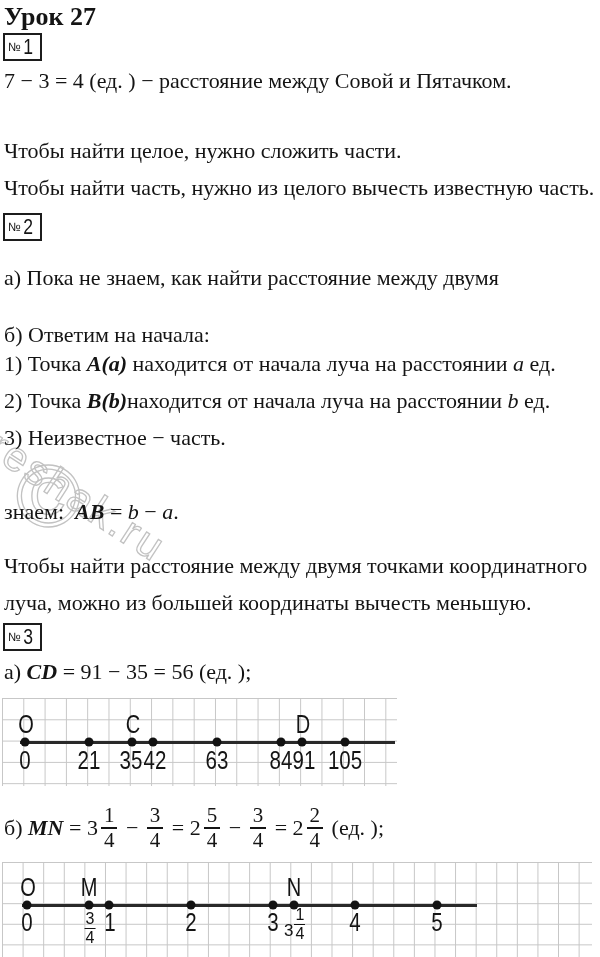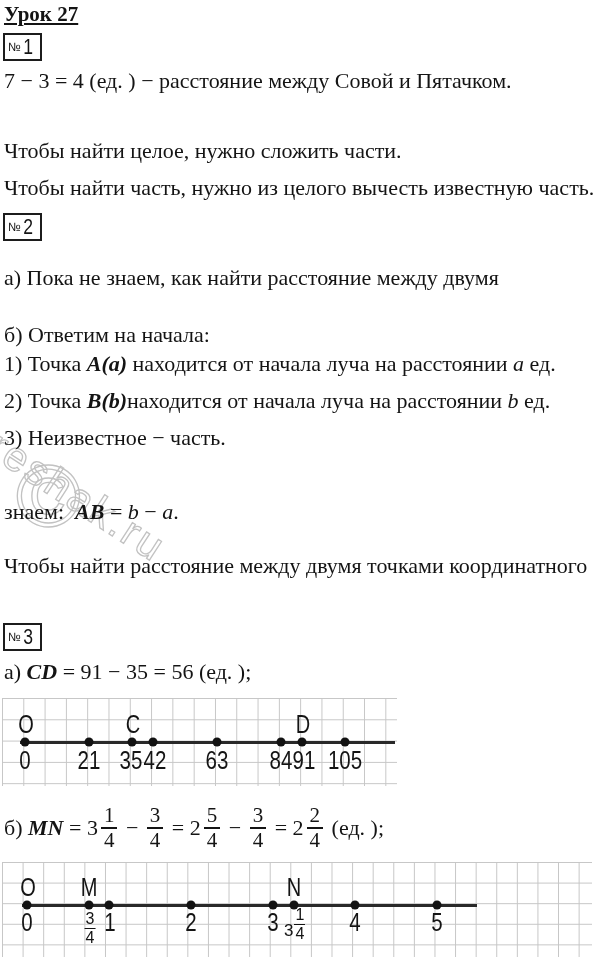--- a/index.html
+++ b/index.html
@@ -3,21 +3,21 @@
 <meta charset="utf-8">
 <style>
   html,body{margin:0;padding:0;background:#fff;}
   .page{position:relative;width:600px;height:957px;background:#ffffff;overflow:hidden;
         font-family:"Liberation Serif",serif;color:#141414;}
   
   .l{position:absolute;left:4px;margin:0;font-size:22px;line-height:26px;white-space:pre;z-index:2;}
   .l i{font-style:italic;}
   i.varb{font-weight:600;}
   
-  .title{position:absolute;left:4px;top:2px;font-size:21px;font-weight:bold;z-index:2;text-decoration:underline;}
+  .title{position:absolute;left:4px;top:2px;font-size:26px;font-weight:bold;z-index:2;}
   .copyright{position:absolute;right:4px;top:1px;font-size:23px;z-index:2;}
   
   .badge{position:absolute;left:3px;height:24px;border:2px solid #1c1c1c;background:#fff;
          display:flex;align-items:center;padding:0 6px 0 3px;gap:1px;z-index:2;
          font-family:"Liberation Sans",sans-serif;}
   .badge .sym{font-size:12px;line-height:1;}
   .badge .num{font-size:22px;line-height:1;transform:scaleX(.8);}
   
   .wm-text{position:absolute;left:4px;top:424px;z-index:0;font-family:"Liberation Sans",sans-serif;
            font-size:42px;letter-spacing:3px;color:transparent;-webkit-text-stroke:1.3px #c2c2c2;
@@ -74,20 +74,21 @@
     <span class="sym">№</span>
     <span class="num">2</span>
   </div>
   <p class="l" style="top:265px">а) Пока не знаем, как найти расстояние между двумя</p>
   <p class="l" style="top:322px">б) Ответим на начала:</p>
   <p class="l" style="top:351px"><span>1) Точка </span><i class="varb">A(a)</i><span> находится от начала луча на расстоянии </span><i>a</i><span> ед.</span></p>
   <p class="l" style="top:388px"><span>2) Точка </span><i class="varb">B(b)</i><span>находится от начала луча на расстоянии </span><i>b</i><span> ед.</span></p>
   <p class="l" style="top:425px">3) Неизвестное − часть.</p>
   <p class="l" style="top:499px"><span>знаем:  </span><i class="varb">AB</i><span> = </span><i>b</i><span> − </span><i>a</i><span>.</span></p>
   <p class="l" style="top:553px">Чтобы найти расстояние между двумя точками координатного</p>
+  <p class="l" style="top:590px">луча, можно из большей координаты вычесть меньшую.</p>
 
   <div class="badge" style="top:623px">
     <span class="sym">№</span>
     <span class="num">3</span>
   </div>
   <p class="l" style="top:659px"><span>а) </span><i class="varb">CD</i><span> = 91 − 35 = 56 (ед. );</span></p>
 
   <div class="grid g1" style="left:2px;top:698px;width:395px;height:88px">
     <div class="nl-line" style="left:18px;top:42.5px;width:375px"></div>
     <div class="dot" style="left:23px;top:44px"></div>

